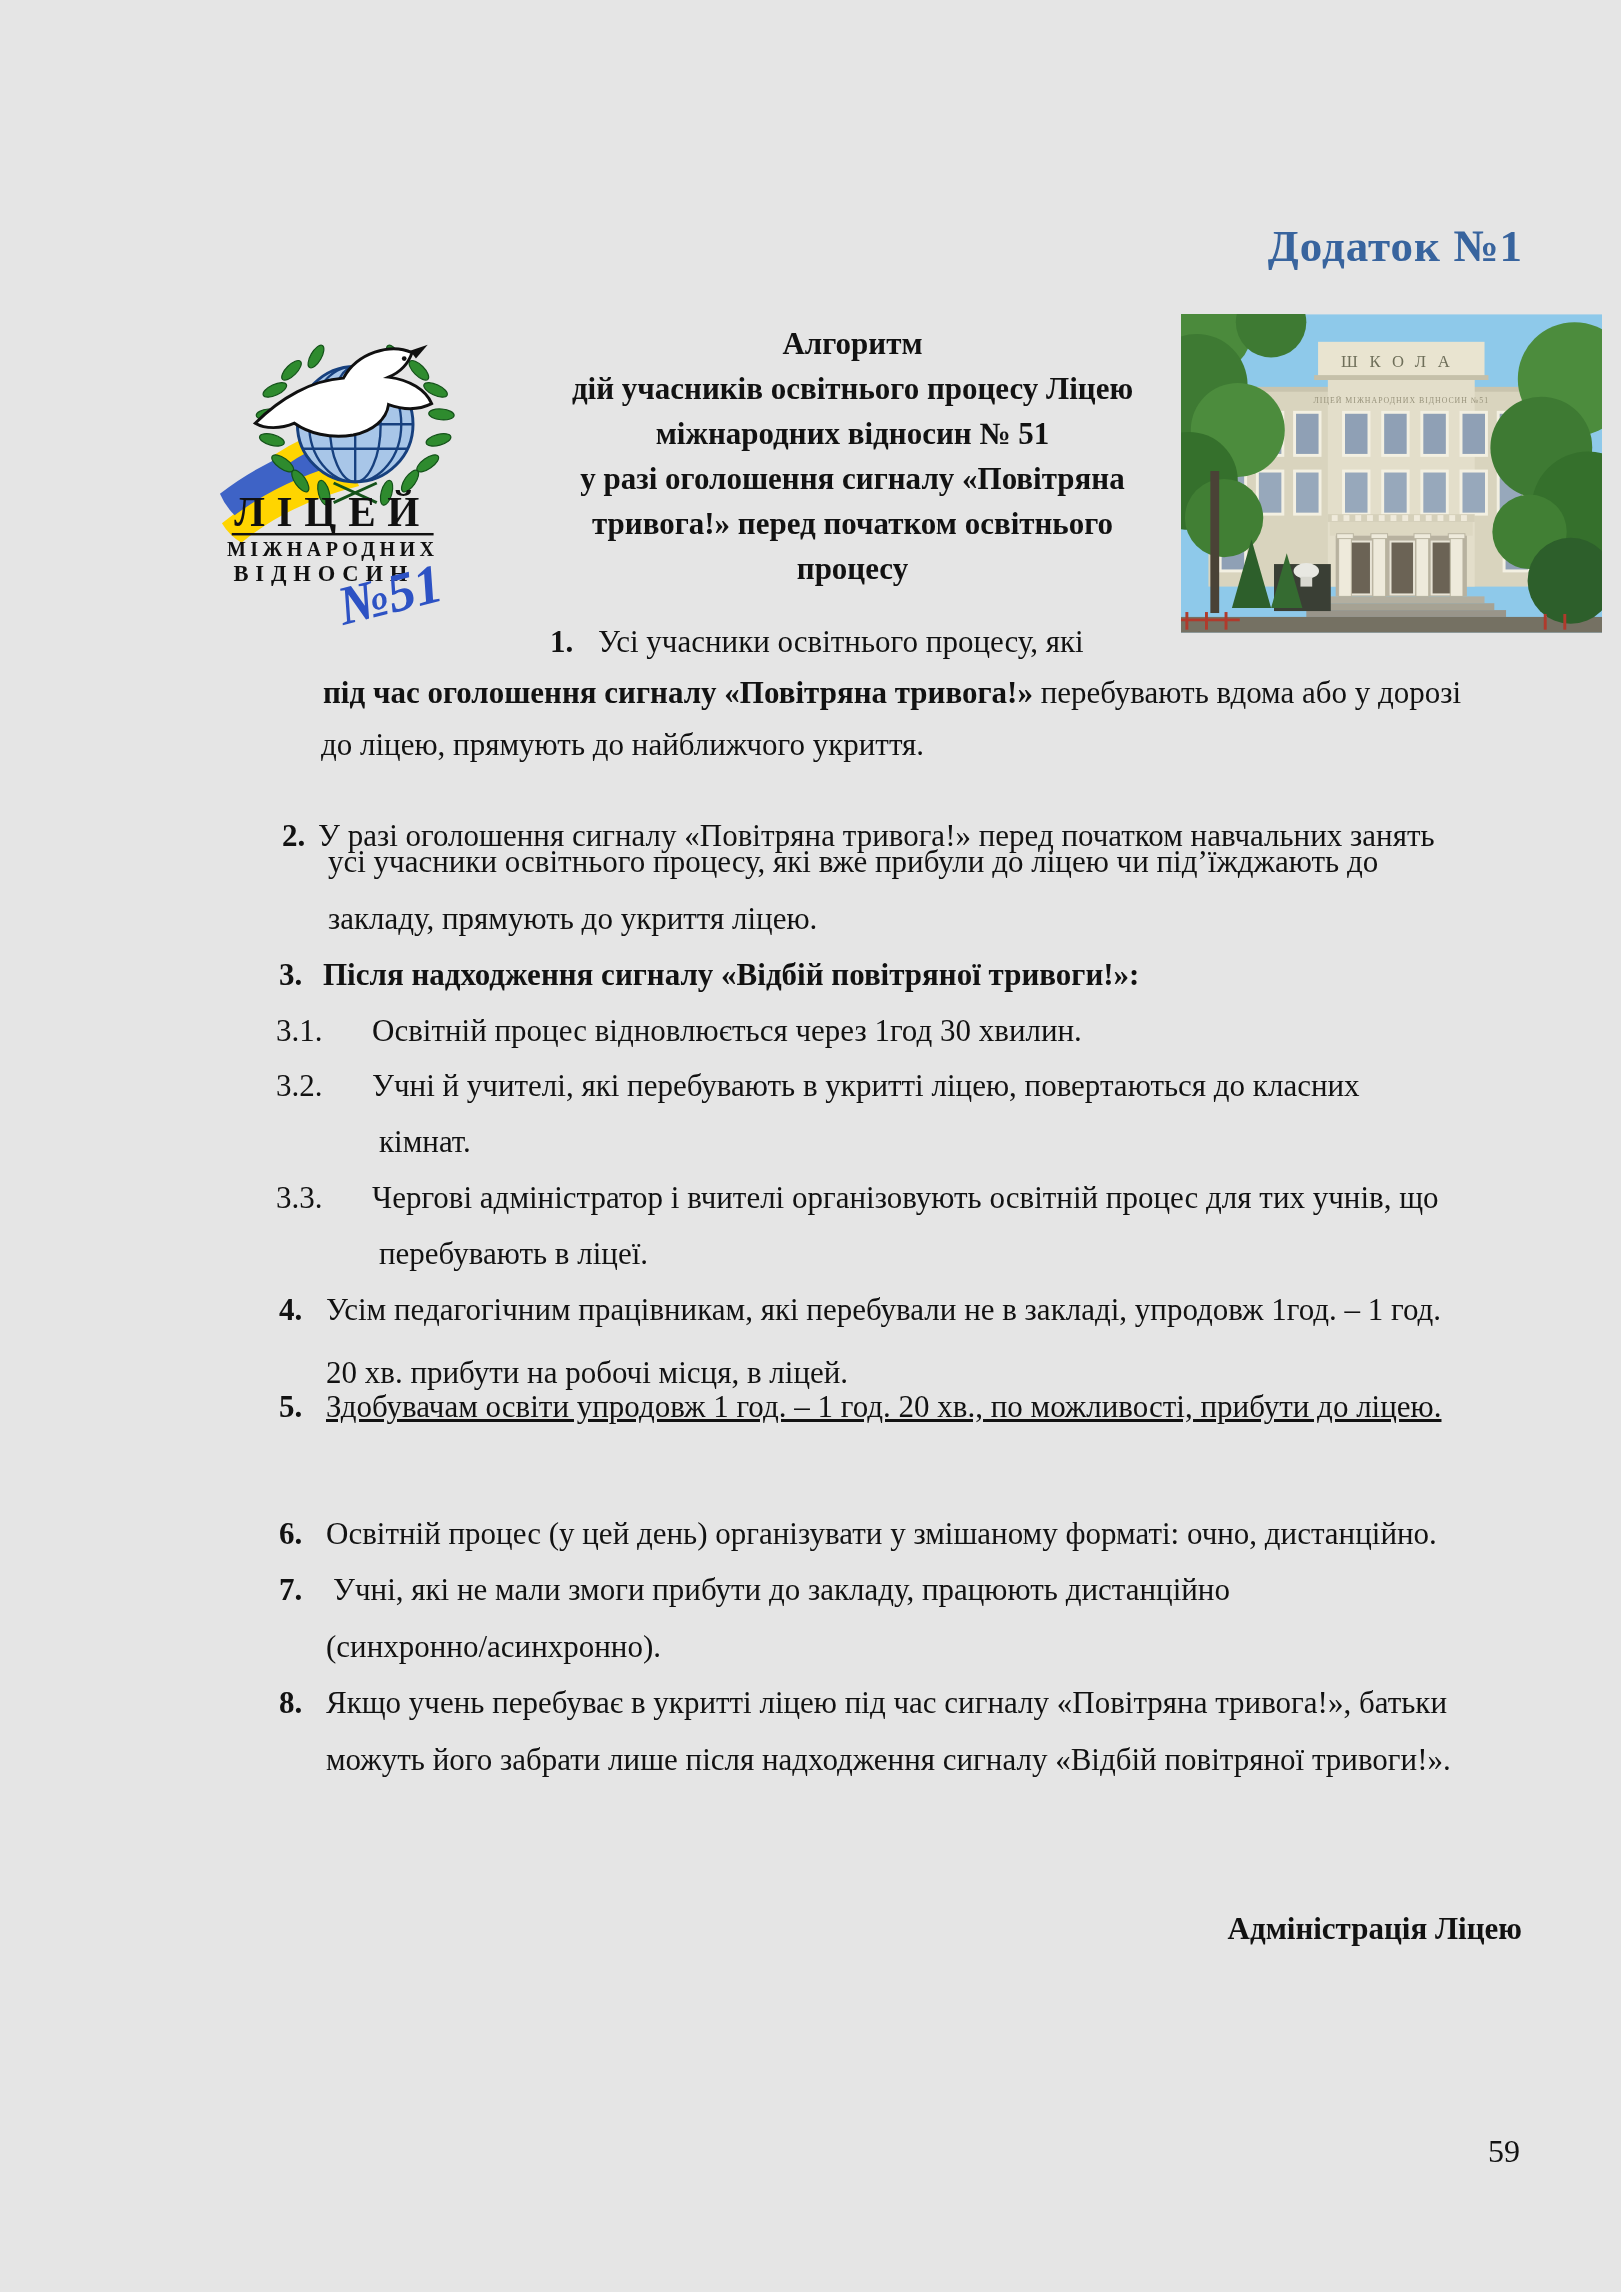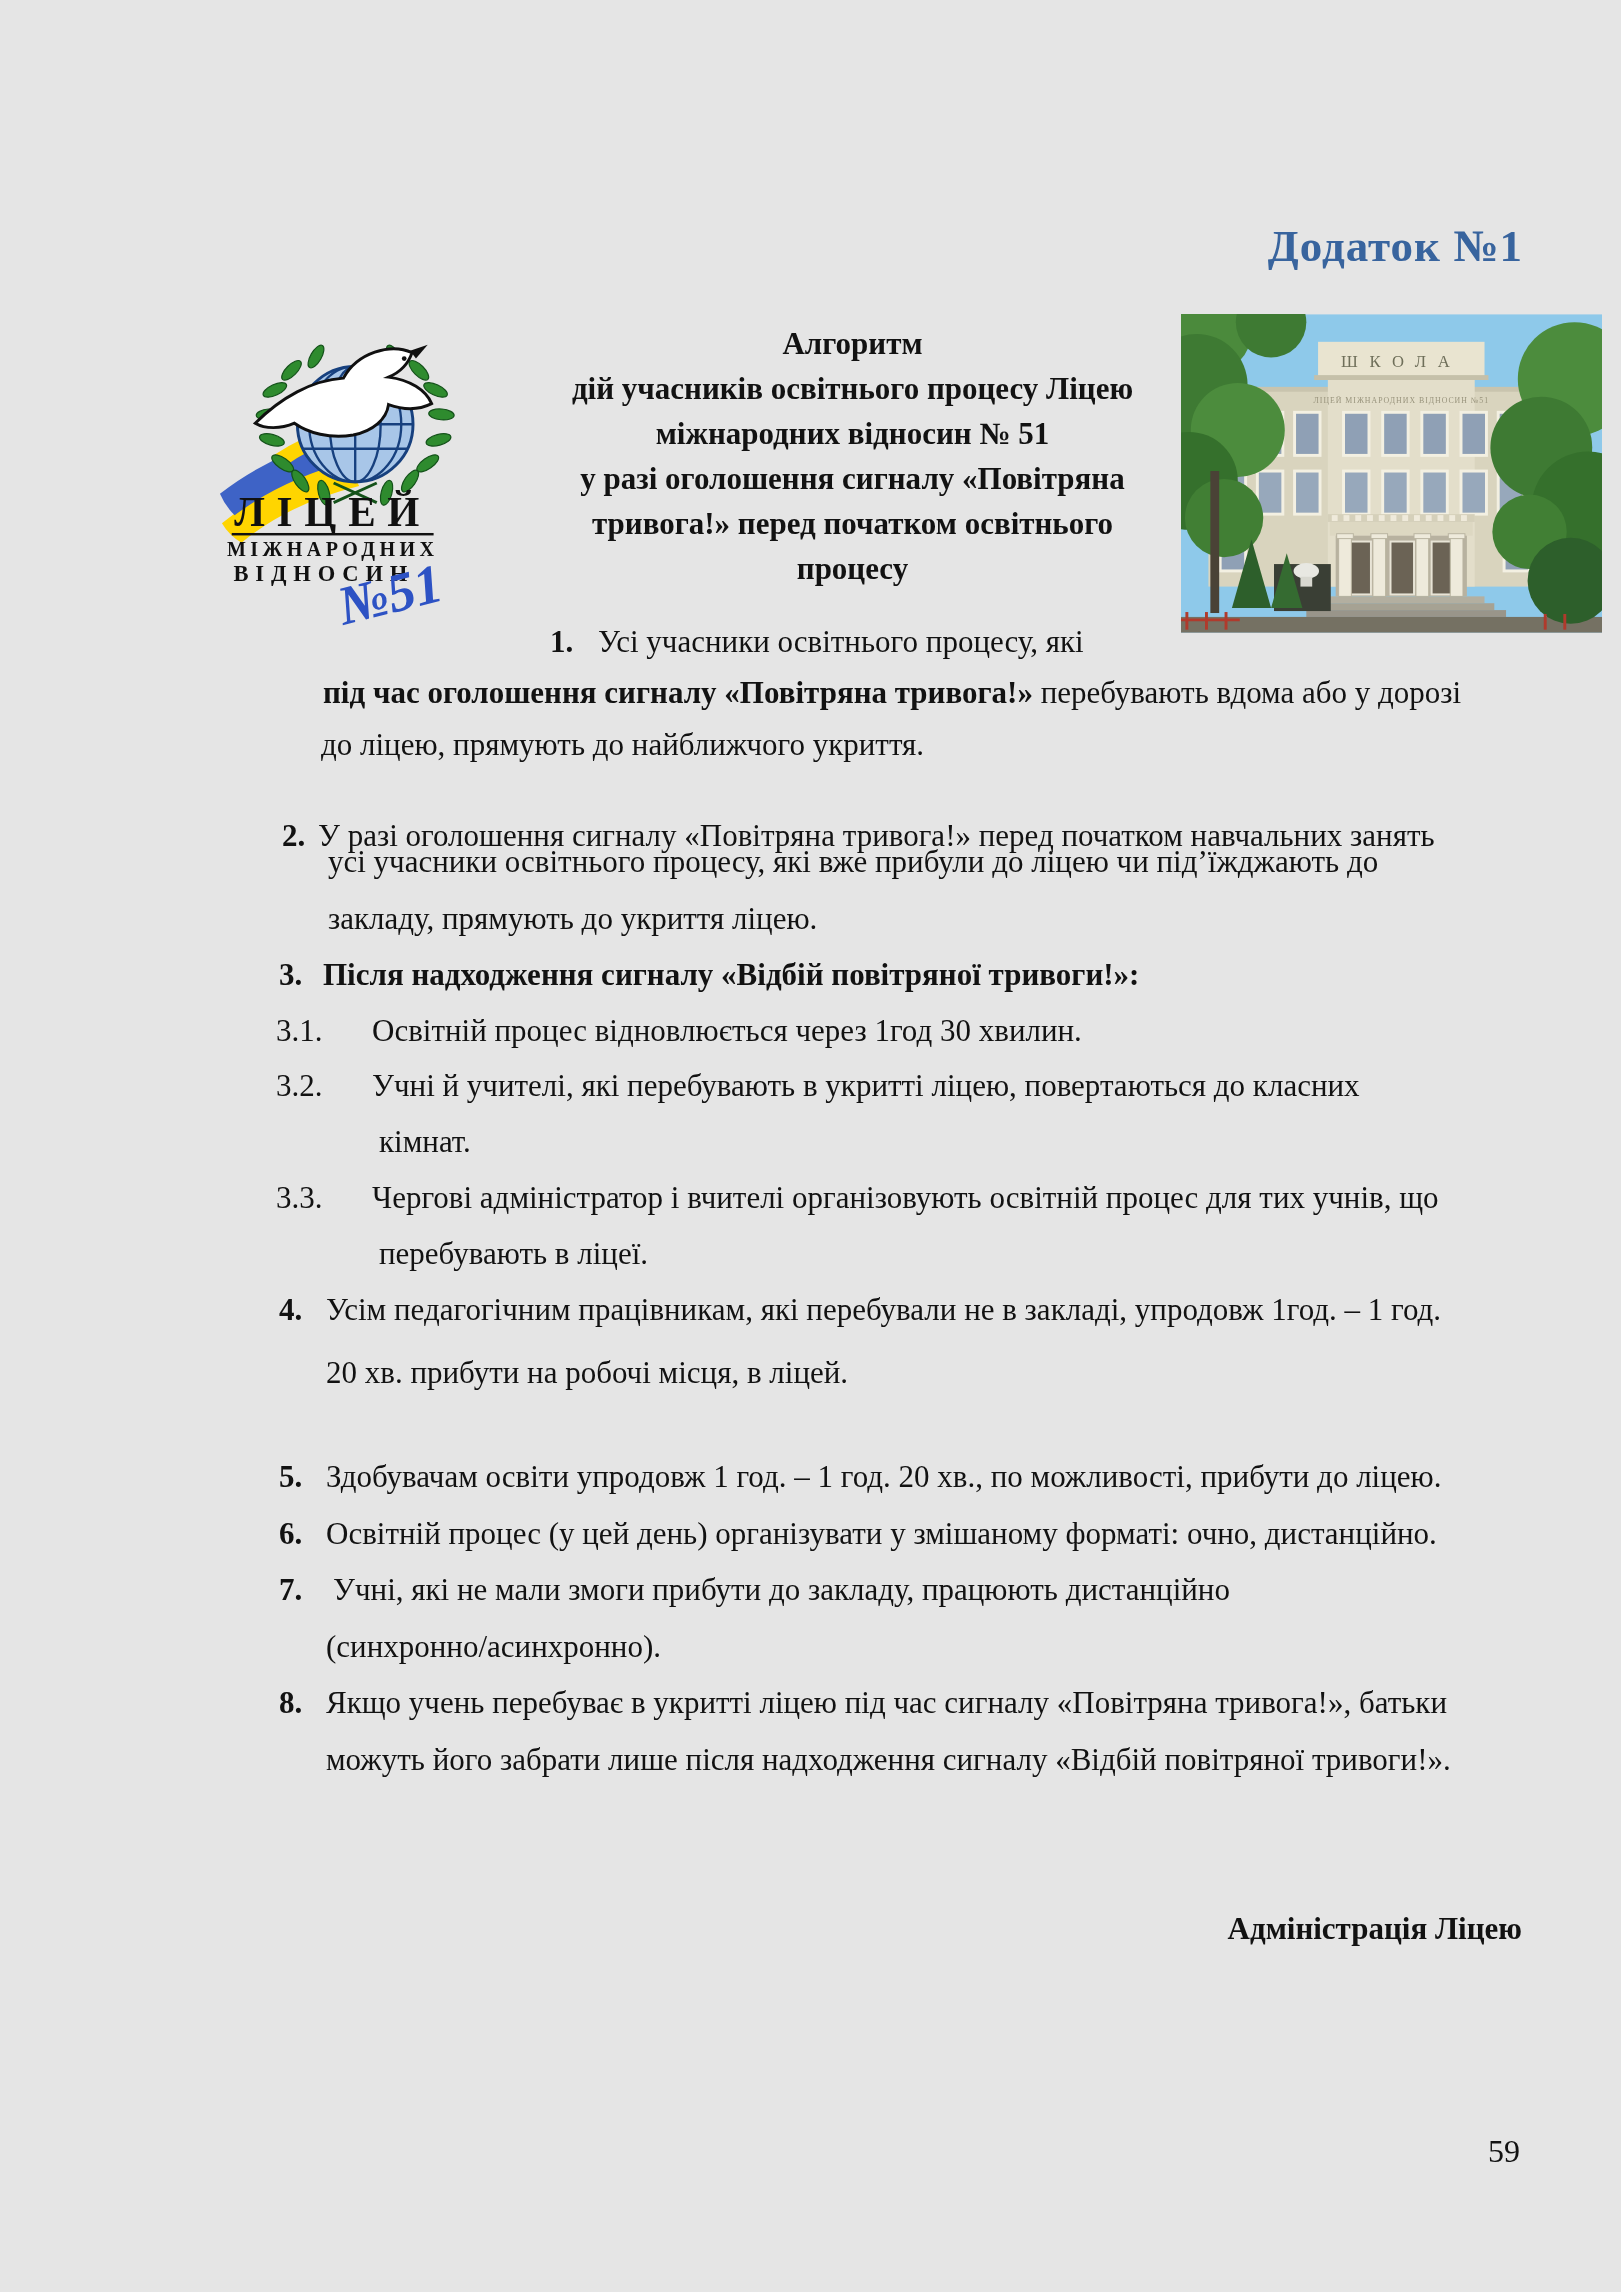--- a/index.html
+++ b/index.html
@@ -262,21 +262,21 @@
     <span>перебувають в ліцеї.</span>
   </div>
 
   <div class="line" style="top:1291px;left:279px;">
     <span class="num" style="width:47px;">4.</span><span>Усім педагогічним працівникам, які перебували не в закладі, упродовж 1год. – 1 год.</span>
   </div>
   <div class="line" style="top:1347px;left:326px;margin-top:7px;">
     <span>20 хв. прибути на робочі місця, в ліцей.</span>
   </div>
 
-  <div class="line" style="top:1458px;left:279px;">
+  <div class="line" style="top:1388px;left:279px;text-decoration:underline;">
     <span class="num" style="width:47px;">5.</span><span>Здобувачам освіти упродовж 1 год. – 1 год. 20 хв., по можливості, прибути до ліцею.</span>
   </div>
 
   <div class="line" style="top:1515px;left:279px;">
     <span class="num" style="width:47px;">6.</span><span>Освітній процес (у цей день) організувати у змішаному форматі: очно, дистанційно.</span>
   </div>
 
   <div class="line" style="top:1571px;left:279px;">
     <span class="num" style="width:54px;">7.</span><span>Учні, які не мали змоги прибути до закладу, працюють дистанційно</span>
   </div>

